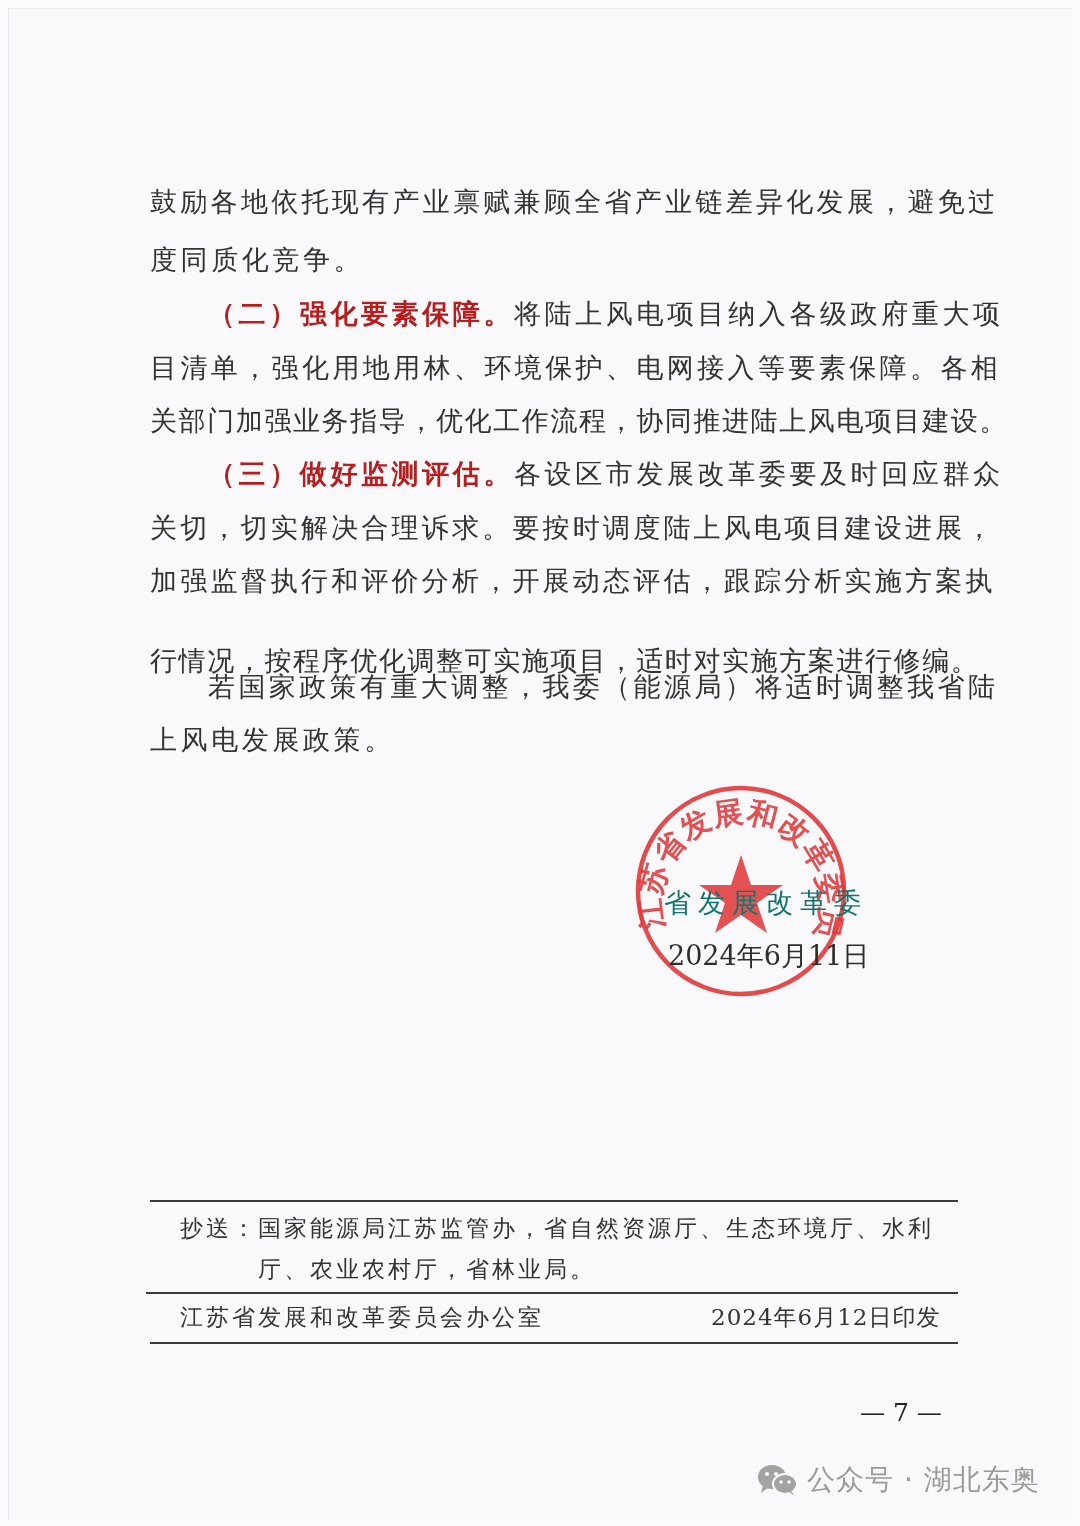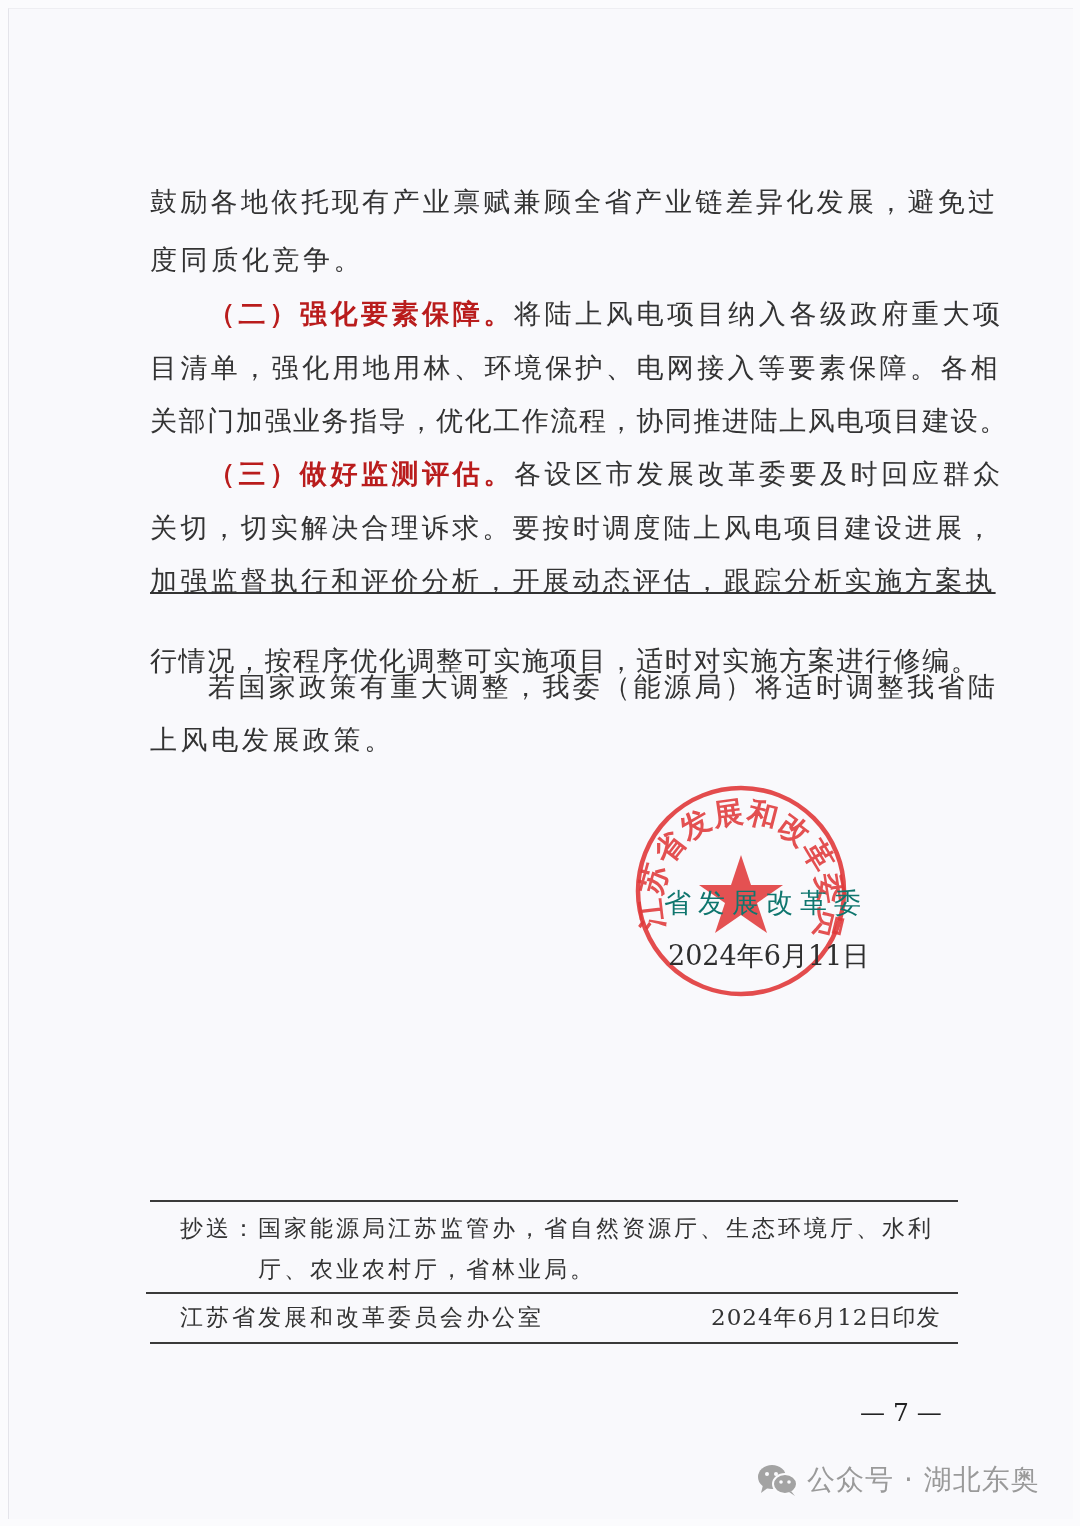--- a/index.html
+++ b/index.html
@@ -118,21 +118,21 @@
 
 <div class="line" style="top:184px;letter-spacing:3.3px;">鼓励各地依托现有产业禀赋兼顾全省产业链差异化发展，避免过</div>
 <div class="line" style="top:242px;letter-spacing:3.6px;">度同质化竞争。</div>
 
 <div class="line" style="top:296px;left:208px;letter-spacing:3.6px;"><span class="bold">（二）强化要素保障。</span><span>将陆上风电项目纳入各级政府重大项</span></div>
 <div class="line" style="top:350px;letter-spacing:3.4px;font-family:Liberation Serif, serif;">目清单，强化用地用林、环境保护、电网接入等要素保障。各相</div>
 <div class="line" style="top:403px;letter-spacing:1.6px;">关部门加强业务指导，优化工作流程，协同推进陆上风电项目建设。</div>
 
 <div class="line" style="top:456px;left:208px;letter-spacing:3.6px;"><span class="bold">（三）做好监测评估。</span><span>各设区市发展改革委要及时回应群众</span></div>
 <div class="line" style="top:510px;letter-spacing:3.2px;">关切，切实解决合理诉求。要按时调度陆上风电项目建设进展，</div>
-<div class="line" style="top:563px;letter-spacing:3.2px;text-decoration:underline;">加强监督执行和评价分析，开展动态评估，跟踪分析实施方案执</div>
+<div class="line" style="top:563px;letter-spacing:3.2px;">加强监督执行和评价分析，开展动态评估，跟踪分析实施方案执</div>
 <div class="line" style="top:616px;letter-spacing:1.6px;margin-top:27px;">行情况，按程序优化调整可实施项目，适时对实施方案进行修编。</div>
 
 <div class="line" style="top:669px;left:208px;letter-spacing:3.4px;">若国家政策有重大调整，我委（能源局）将适时调整我省陆</div>
 <div class="line" style="top:722px;letter-spacing:3.6px;">上风电发展政策。</div>
 
 <svg class="stamp" viewBox="0 0 216 216">
   <defs>
     <path id="ringPath" d="M 34 150 A 80 80 0 1 1 182 150"></path>
   </defs>
   <circle cx="108" cy="108" r="103" fill="none" stroke="#e0393a" stroke-width="4.5" opacity="0.9"></circle>

